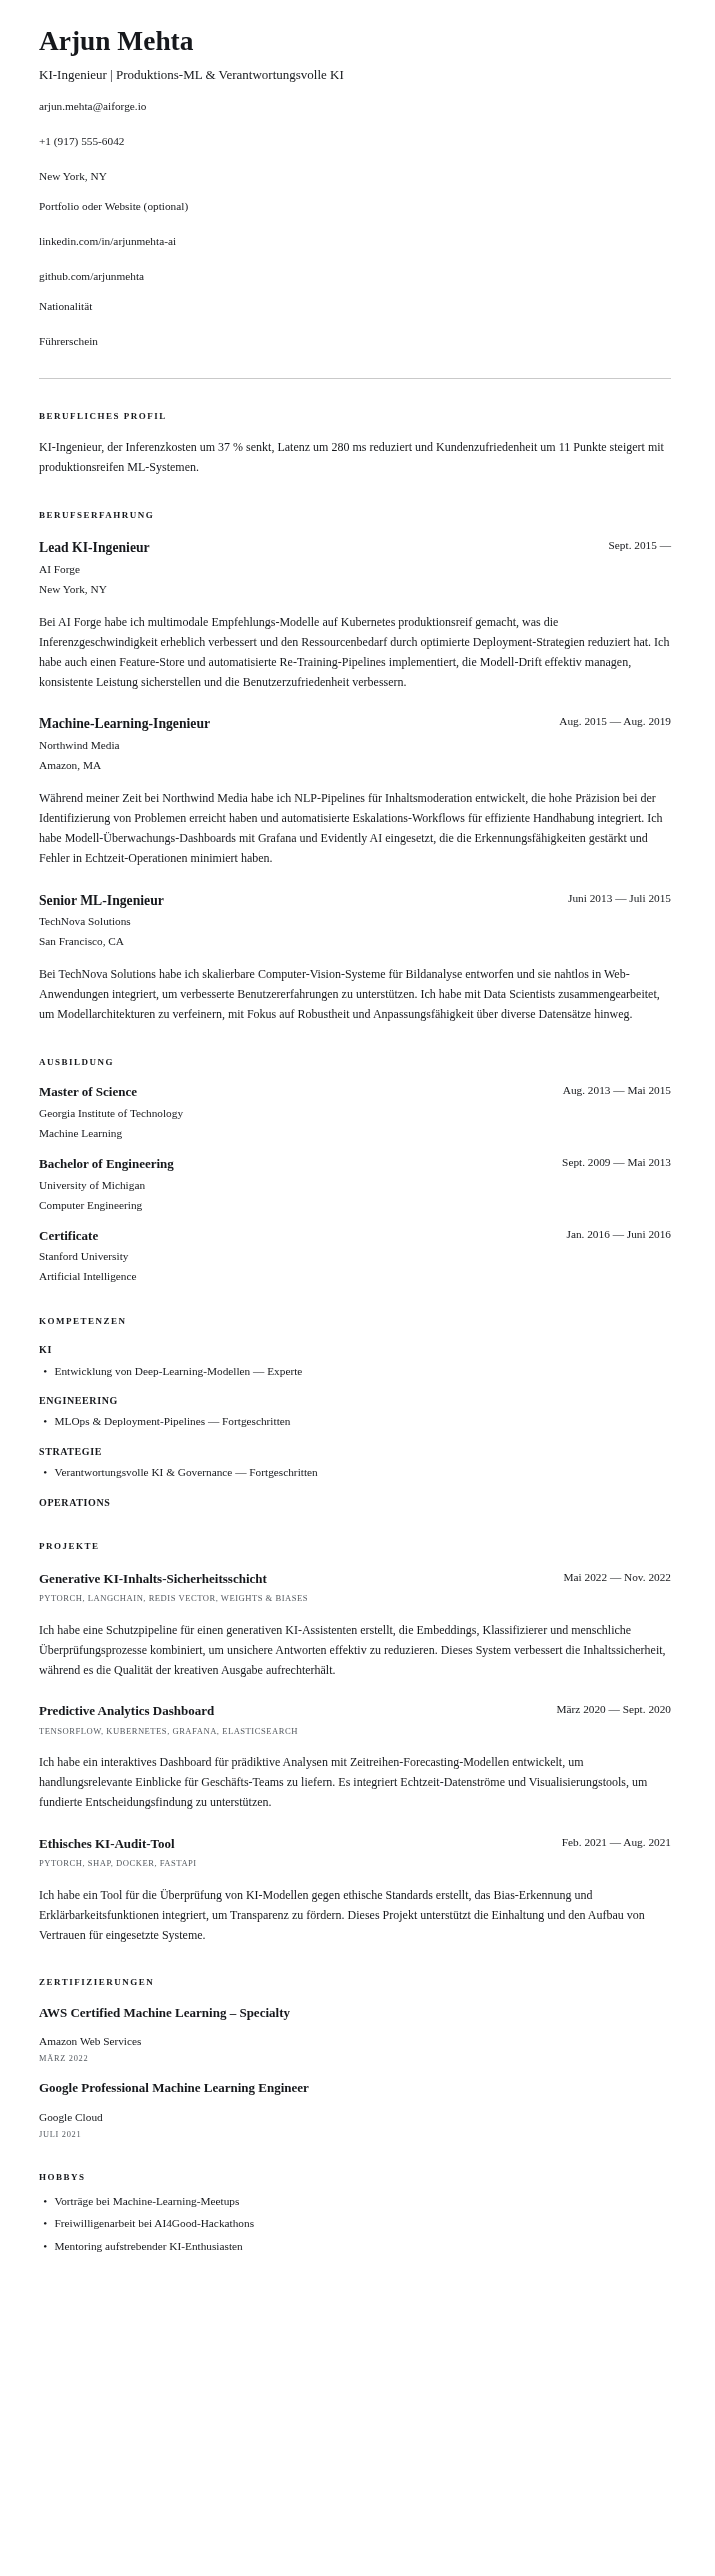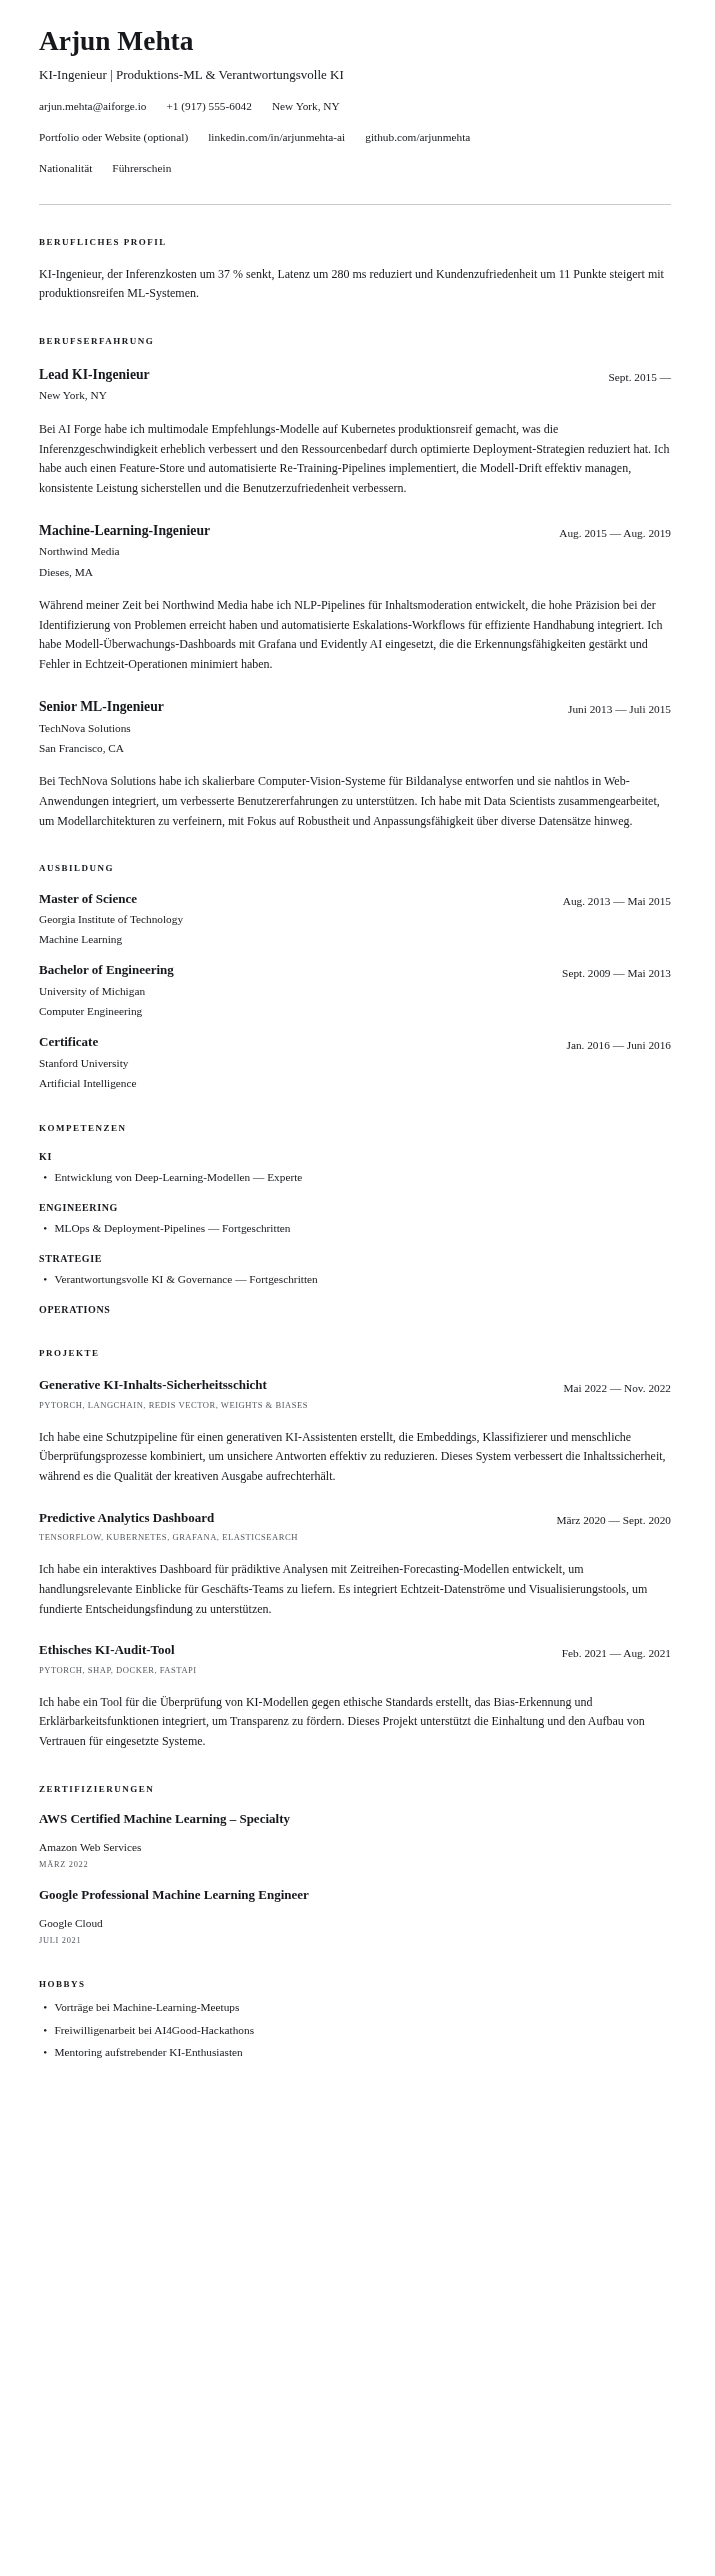--- a/index.html
+++ b/index.html
@@ -9,36 +9,36 @@
     min-height: 2576px;
     font-family: "Liberation Serif", "DejaVu Serif", serif;
     color: #16181c;
     -webkit-font-smoothing: antialiased;
   }
   .page { padding: 26px 45px 54px 39px; }
 
   .name { font-size: 27.4px; font-weight: 700; line-height: 1.15; }
   .subtitle { font-size: 13px; margin-top: 9px; line-height: 1.3; }
 
-  .contact-row { display: flex; gap: 20px; margin-top: 16px; font-size: 11.3px; line-height: 1.3; }
+  .contact-row { display: flex; gap: 20px; margin-top: 16px; font-size: 11.3px; line-height: 1.3; flex-direction: column; }
   .contact-row span { white-space: nowrap; }
 
   .divider { border: none; border-top: 0.6px solid #c9c9c9; margin-top: 29px; }
 
   .section { margin-top: 32px; }
   .section-heading {
     font-size: 9px; font-weight: 700; letter-spacing: 1.5px;
     text-transform: uppercase; line-height: 1.3; margin-top: 12px;
   }
 
   .profile-text { margin-top: 15.5px; font-size: 12px; line-height: 1.65; }
 
   .entry { margin-top: 18px; }
   .entry + .entry { margin-top: 23px; }
-  .entry-header { display: flex; justify-content: space-between; align-items: flex-end; }
+  .entry-header { display: flex; justify-content: space-between; align-items: flex-start; }
   .entry-title { font-size: 13.7px; font-weight: 700; line-height: 1.25; }
   .entry-date { font-size: 11.3px; white-space: nowrap; margin-left: 14.3px; }
   .entry-sub { font-size: 11.3px; margin-top: 5.4px; line-height: 1.3; }
   .entry-desc { font-size: 12px; line-height: 1.65; margin-top: 16.7px; }
 
   .edu-entry { margin-top: 15.5px; }
   .edu-title { font-size: 13px; font-weight: 700; line-height: 1.25; }
 
   .tech-line {
     font-size: 8.6px; letter-spacing: 0.5px; color: #555a60;
@@ -90,31 +90,32 @@
   </section>
 
   <section class="section">
     <h2 class="section-heading">BERUFSERFAHRUNG</h2>
 
     <div class="entry">
       <div class="entry-header">
         <div class="entry-title">Lead KI-Ingenieur</div>
         <div class="entry-date">Sept. 2015 —</div>
       </div>
+      <div class="entry-sub">AI Forge</div>
       <div class="entry-sub">New York, NY</div>
       <p class="entry-desc">Bei AI Forge habe ich multimodale Empfehlungs-Modelle auf Kubernetes produktionsreif gemacht, was die Inferenzgeschwindigkeit erheblich verbessert und den Ressourcenbedarf durch optimierte Deployment-Strategien reduziert hat. Ich habe auch einen Feature-Store und automatisierte Re-Training-Pipelines implementiert, die Modell-Drift effektiv managen, konsistente Leistung sicherstellen und die Benutzerzufriedenheit verbessern.</p>
     </div>
 
     <div class="entry">
       <div class="entry-header">
         <div class="entry-title">Machine-Learning-Ingenieur</div>
         <div class="entry-date">Aug. 2015 — Aug. 2019</div>
       </div>
       <div class="entry-sub">Northwind Media</div>
-      <div class="entry-sub">Dieses, MA</div>
+      <div class="entry-sub">Amazon, MA</div>
       <p class="entry-desc">Während meiner Zeit bei Northwind Media habe ich NLP-Pipelines für Inhaltsmoderation entwickelt, die hohe Präzision bei der Identifizierung von Problemen erreicht haben und automatisierte Eskalations-Workflows für effiziente Handhabung integriert. Ich habe Modell-Überwachungs-Dashboards mit Grafana und Evidently AI eingesetzt, die die Erkennungsfähigkeiten gestärkt und Fehler in Echtzeit-Operationen minimiert haben.</p>
     </div>
 
     <div class="entry">
       <div class="entry-header">
         <div class="entry-title">Senior ML-Ingenieur</div>
         <div class="entry-date">Juni 2013 — Juli 2015</div>
       </div>
       <div class="entry-sub">TechNova Solutions</div>
       <div class="entry-sub">San Francisco, CA</div>

